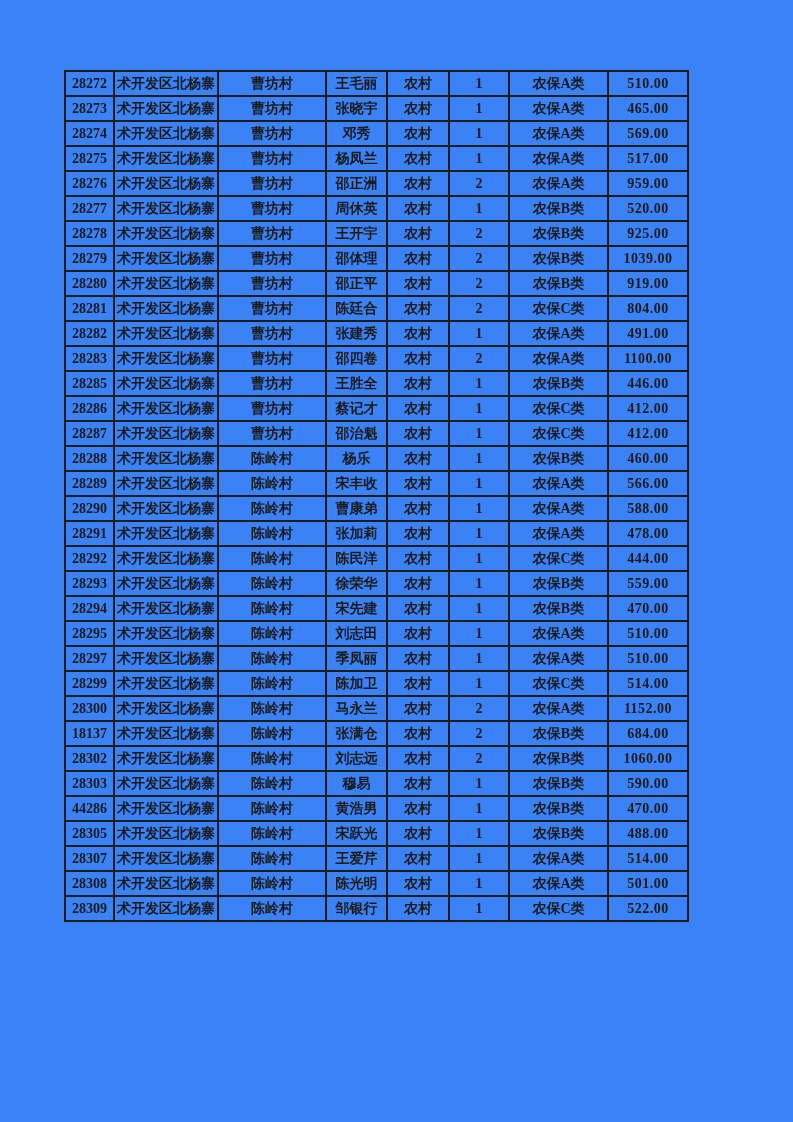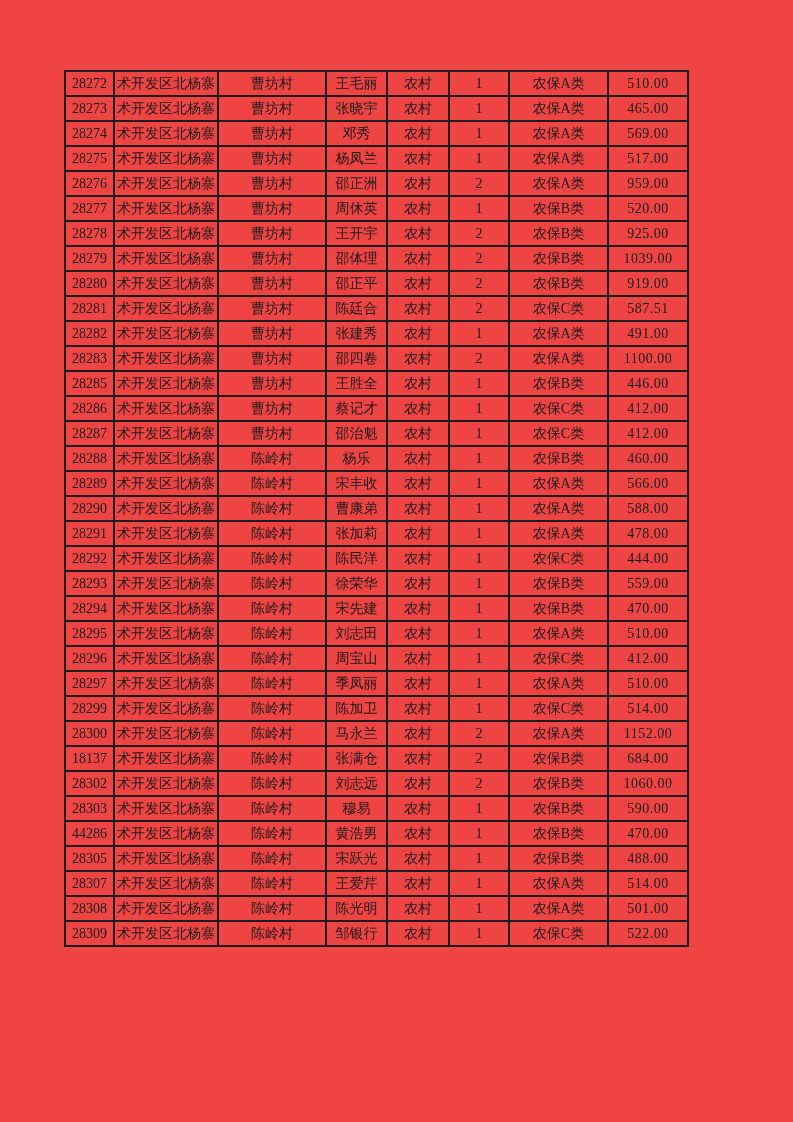--- a/index.html
+++ b/index.html
@@ -4,24 +4,25 @@
 <style>
   html, body {
     margin: 0;
     padding: 0;
     background: #ffffff;
   }
   .page {
     position: relative;
     width: 793px;
     height: 1122px;
-    background: #ef4444;
+    background: #3b82f6;
     overflow: hidden;
     font-family: "Liberation Serif", "DejaVu Serif", serif;
     color: #111111;
+    font-weight: bold;
   }
   table.data-table {
     position: absolute;
     left: 64px;
     top: 70px;
     width: 623px;
     border-collapse: collapse;
     table-layout: fixed;
   }
   table.data-table td {
@@ -162,21 +163,21 @@
           <td class="amount-cell">919.00</td>
         </tr>
         <tr>
           <td class="id-cell">28281</td>
           <td class="district-cell">术开发区北杨寨</td>
           <td class="village-cell">曹坊村</td>
           <td class="name-cell">陈廷合</td>
           <td class="residence-cell">农村</td>
           <td class="count-cell">2</td>
           <td class="category-cell">农保C类</td>
-          <td class="amount-cell">587.51</td>
+          <td class="amount-cell">804.00</td>
         </tr>
         <tr>
           <td class="id-cell">28282</td>
           <td class="district-cell">术开发区北杨寨</td>
           <td class="village-cell">曹坊村</td>
           <td class="name-cell">张建秀</td>
           <td class="residence-cell">农村</td>
           <td class="count-cell">1</td>
           <td class="category-cell">农保A类</td>
           <td class="amount-cell">491.00</td>
@@ -293,30 +294,20 @@
         </tr>
         <tr>
           <td class="id-cell">28295</td>
           <td class="district-cell">术开发区北杨寨</td>
           <td class="village-cell">陈岭村</td>
           <td class="name-cell">刘志田</td>
           <td class="residence-cell">农村</td>
           <td class="count-cell">1</td>
           <td class="category-cell">农保A类</td>
           <td class="amount-cell">510.00</td>
-        </tr>
-        <tr>
-          <td class="id-cell">28296</td>
-          <td class="district-cell">术开发区北杨寨</td>
-          <td class="village-cell">陈岭村</td>
-          <td class="name-cell">周宝山</td>
-          <td class="residence-cell">农村</td>
-          <td class="count-cell">1</td>
-          <td class="category-cell">农保C类</td>
-          <td class="amount-cell">412.00</td>
         </tr>
         <tr>
           <td class="id-cell">28297</td>
           <td class="district-cell">术开发区北杨寨</td>
           <td class="village-cell">陈岭村</td>
           <td class="name-cell">季凤丽</td>
           <td class="residence-cell">农村</td>
           <td class="count-cell">1</td>
           <td class="category-cell">农保A类</td>
           <td class="amount-cell">510.00</td>

